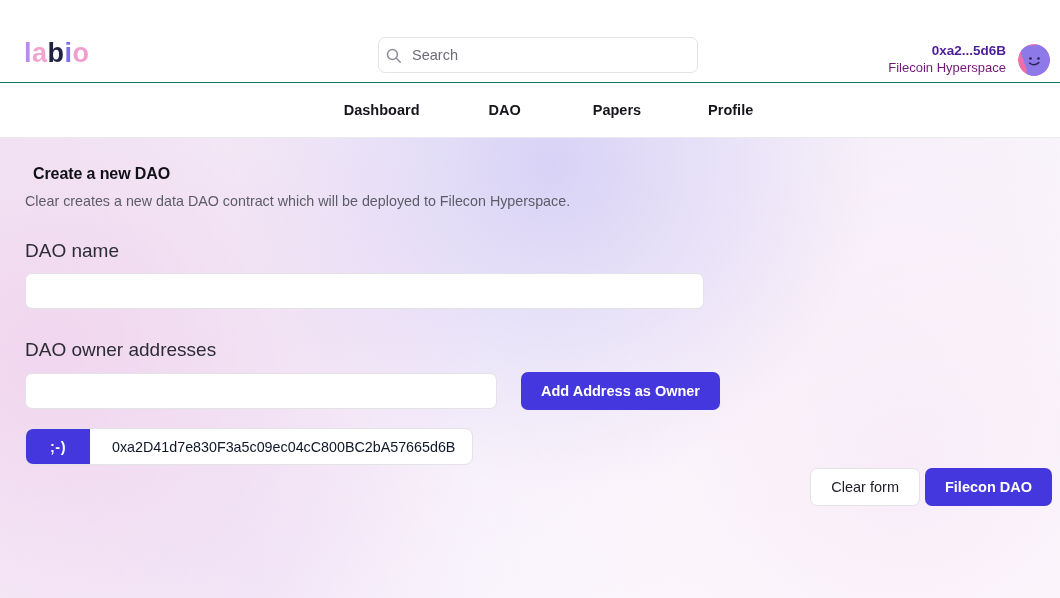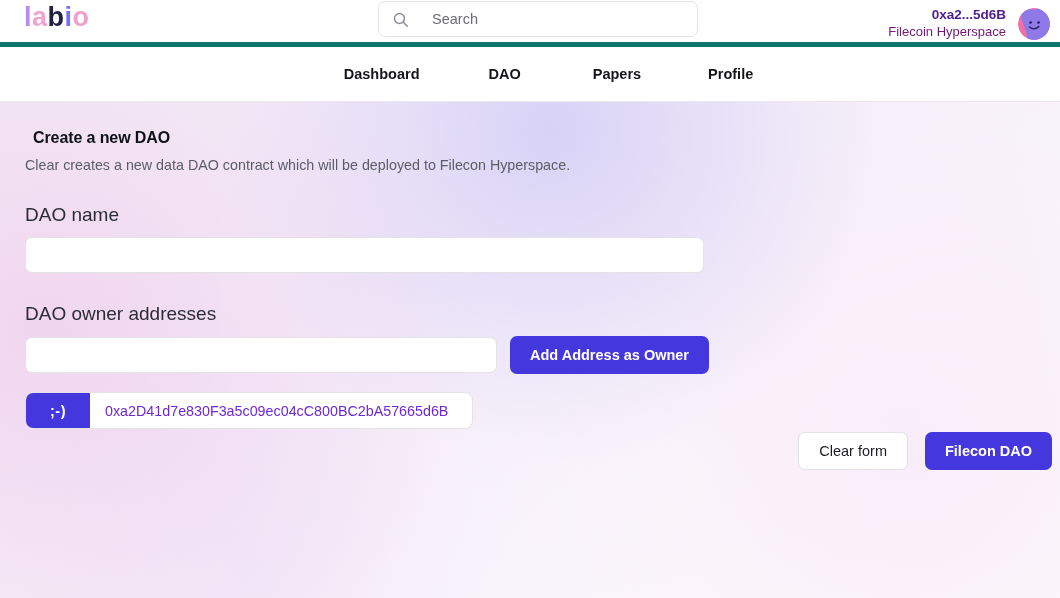--- a/index.html
+++ b/index.html
@@ -20,24 +20,25 @@
     display: flex;
     flex-direction: column;
   }
 
   
   .header {
     position: relative;
     height: 47px;
     min-height: 47px;
     background: #ffffff;
-    border-bottom: 5px solid #0f766e;
+    border-bottom: 1px solid #0f766e;
     display: flex;
     align-items: center;
     z-index: 5;
+    margin-top: 36px;
   }
 
   .logo {
     position: absolute;
     left: 24px;
     top: 4px;
     font-size: 27px;
     font-weight: 700;
     letter-spacing: 0.5px;
     line-height: 1;
@@ -53,22 +54,21 @@
     position: absolute;
     left: 378px;
     top: 1px;
     width: 320px;
     height: 36px;
     background: #ffffff;
     border: 1px solid #e4e4e8;
     border-radius: 7px;
     display: flex;
     align-items: center;
-    padding: 0 12px;
-    gap: 13px;
+    padding: 0 5px;
   }
   .search-icon {
     width: 18px; height: 18px;
     flex: 0 0 18px;
     margin-right: 10px;
     color: #8e8e99;
     display: flex; align-items: center; justify-content: center;
   }
   .search-input {
     border: none;
@@ -185,21 +185,21 @@
   .input-dao-name {
     margin-top: 11px;
     width: 679px;
     display: block;
   }
 
   .owner-row {
     margin-top: 11px;
     display: flex;
     align-items: center;
-    gap: 13px;
+    gap: 24px;
   }
   .input-owner { width: 472px; }
 
   .btn {
     font-family: "Liberation Sans", sans-serif;
     cursor: pointer;
     border-radius: 7px;
     font-size: 14.5px;
     font-weight: 700;
     border: none;
@@ -242,34 +242,34 @@
     display: flex;
     align-items: center;
     justify-content: center;
     cursor: pointer;
     letter-spacing: 0.5px;
   }
   .chip-addr {
     flex: 1;
     display: flex;
     align-items: center;
-    padding-left: 15px;
+    padding-left: 22px;
     font-size: 14.3px;
-    color: #6d28d9;
+    color: #0f172a;
     overflow: hidden;
     white-space: nowrap;
   }
 
   .actions {
     position: absolute;
     right: 8px;
     top: 330px;
     display: flex;
     align-items: center;
-    gap: 17px;
+    gap: 5px;
   }
 </style>
 </head>
 <body>
 
 <div id="app">
 
   <div class="header">
 
     <div class="logo">

